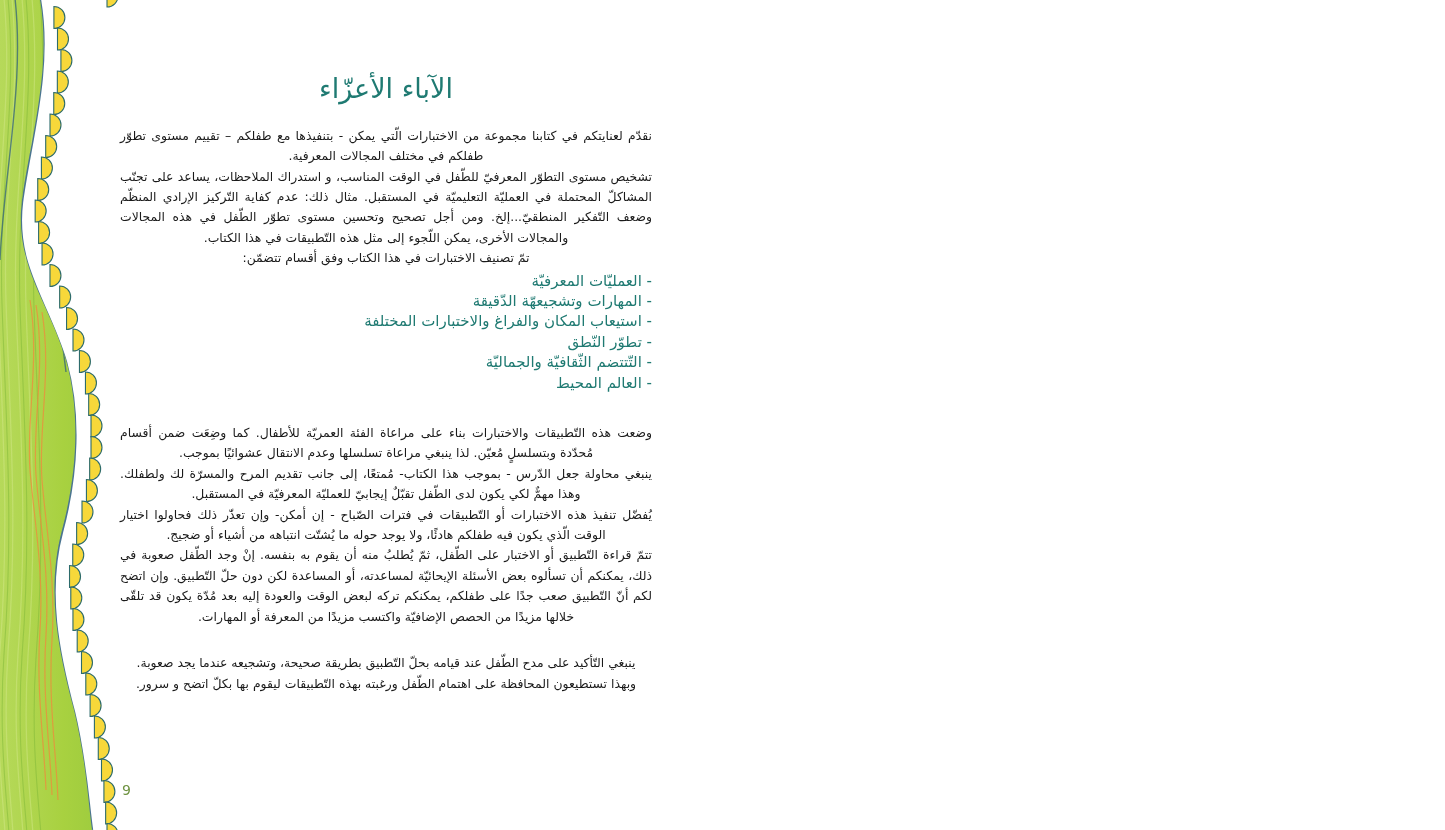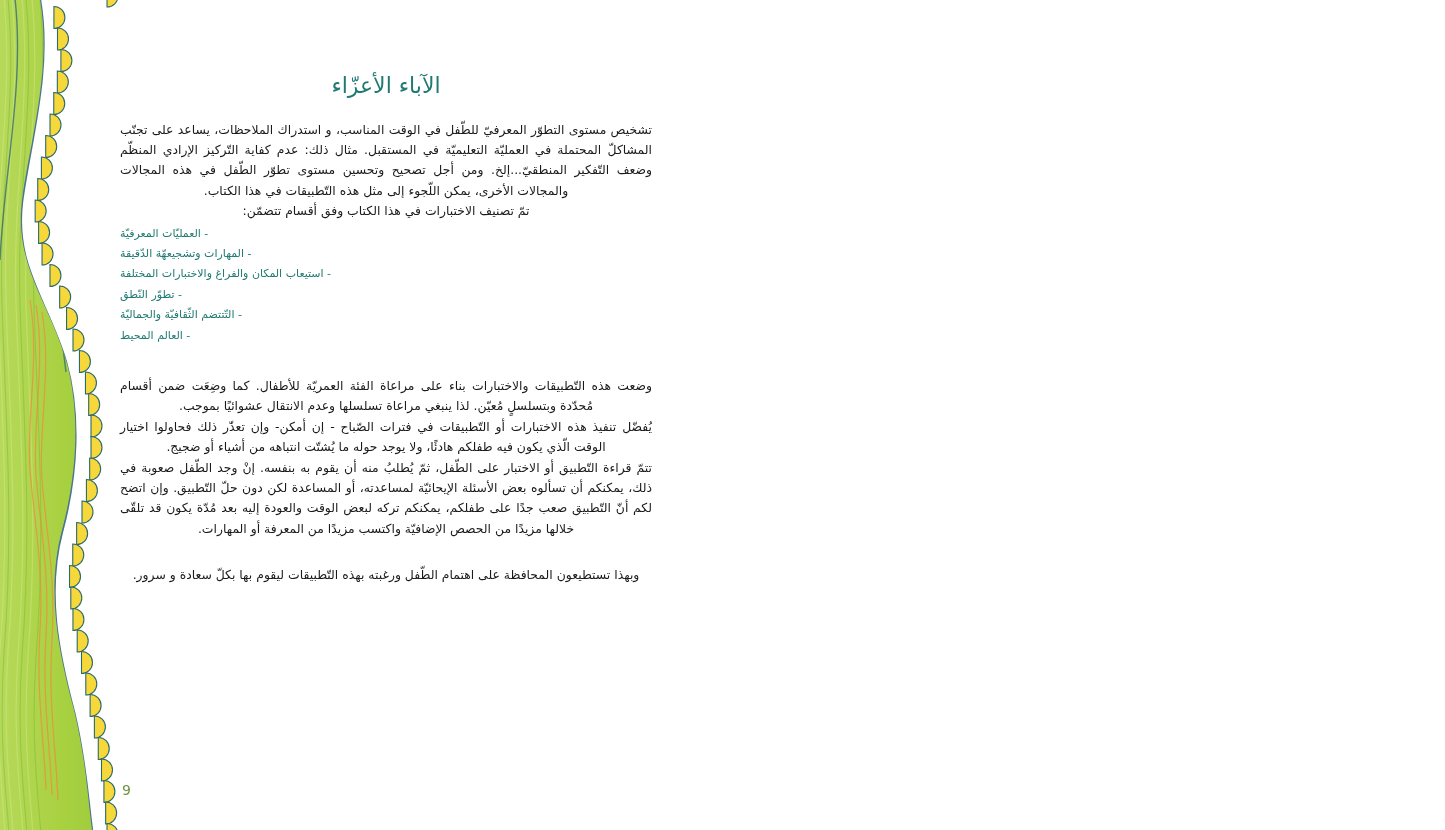--- a/index.html
+++ b/index.html
@@ -36,21 +36,21 @@
     top: 0;
     width: 532px;
     height: 830px;
   }
 
   .page-title {
     margin: 0;
     padding-top: 72px;
     text-align: center;
     color: #1f7a72;
-    font-size: 22px;
+    font-size: 27px;
     font-weight: 400;
     line-height: 1.25;
     letter-spacing: 0;
   }
 
   .body-block {
     margin-top: 20px;
   }
 
   p.para {
@@ -64,23 +64,23 @@
   }
 
   .list-block {
     margin-top: 2px;
     margin-bottom: 0;
     padding: 0;
     list-style: none;
   }
   .list-block li {
     color: #1f7a72;
-    font-size: 11px;
+    font-size: 15px;
     line-height: 20.4px;
-    text-align: left;
+    text-align: right;
     direction: rtl;
   }
 
   .spacer-md { height: 26px; }
   .spacer-lg { height: 30px; }
 
   .tail-block p.para {
     text-align: center;
     text-align-last: center;
   }
@@ -209,44 +209,47 @@
         <path d="M44,250 C58,300 62,340 66,372"></path>
       </g>
     </g>
   </svg>
 
   <div class="content">
 
     <h1 class="page-title">الآباء الأعزّاء</h1>
 
     <div class="body-block">
+      <p class="para">نقدّم لعنايتكم في كتابنا مجموعة من الاختبارات الّتي يمكن - بتنفيذها مع طفلكم – تقييم مستوى تطوّر طفلكم في مختلف المجالات المعرفية.</p>
       <p class="para">تشخيص مستوى التطوّر المعرفيّ للطّفل في الوقت المناسب، و استدراك الملاحظات، يساعد على تجنّب المشاكلّ المحتملة في العمليّة التعليميّة في المستقبل. مثال ذلك: عدم كفاية التّركيز الإرادي المنظّم وضعف التّفكير المنطقيّ...إلخ. ومن أجل تصحيح وتحسين مستوى تطوّر الطّفل في هذه المجالات والمجالات الأخرى، يمكن اللّجوء إلى مثل هذه التّطبيقات في هذا الكتاب.</p>
       <p class="para">تمّ تصنيف الاختبارات في هذا الكتاب وفق أقسام تتضمّن:</p>
     </div>
 
     <ul class="list-block">
       <li>- العمليّات المعرفيّة</li>
       <li>- المهارات وتشجيعهّة الدّقيقة</li>
       <li>- استيعاب المكان والفراغ والاختبارات المختلفة</li>
       <li>- تطوّر النّطق</li>
       <li>- التّتتضم الثّقافيّة والجماليّة</li>
       <li>- العالم المحيط</li>
     </ul>
 
     <div class="spacer-lg"></div>
 
     <div class="guidance-block">
       <p class="para">وضعت هذه التّطبيقات والاختبارات بناء على مراعاة الفئة العمريّة للأطفال. كما وضِعَت ضمن أقسام مُحدّدة وبتسلسلٍ مُعيّن. لذا ينبغي مراعاة تسلسلها وعدم الانتقال عشوائيًا بموجب.</p>
+      <p class="para">ينبغي محاولة جعل الدّرس - بموجب هذا الكتاب- مُمتعًا،  إلى جانب تقديم المرح والمسرّة لك ولطفلك. وهذا مهمٌّ لكي يكون لدى الطّفل تقبّلٌ إيجابيّ للعمليّة المعرفيّة في المستقبل.</p>
       <p class="para">يُفضّل تنفيذ هذه الاختبارات أو التّطبيقات في فترات الصّباح - إن أمكن- وإن تعذّر ذلك فحاولوا اختيار الوقت الّذي يكون فيه طفلكم هادئًا، ولا يوجد حوله ما يُشتّت انتباهه من أشياء أو ضجيج.</p>
       <p class="para">تتمّ قراءة التّطبيق أو الاختبار على الطّفل، ثمّ يُطلبُ منه أن يقوم به بنفسه. إنْ وجد الطّفل صعوبة في ذلك، يمكنكم أن تسألوه بعض الأسئلة الإيحائيّة لمساعدته، أو المساعدة لكن دون حلّ التّطبيق. وإن اتضح لكم أنّ التّطبيق صعب جدًا على طفلكم، يمكنكم تركه لبعض الوقت والعودة إليه بعد مُدّة يكون قد تلقّى خلالها مزيدًا من الحصص الإضافيّة واكتسب مزيدًا من المعرفة أو المهارات.</p>
     </div>
 
     <div class="spacer-md"></div>
 
     <div class="tail-block">
-      <p class="para">وبهذا تستطيعون المحافظة على اهتمام الطّفل ورغبته بهذه التّطبيقات ليقوم بها بكلّ سعادة و سرور.</p>
+      <p class="para">ينبغي التّأكيد على مدح الطّفل عند قيامه بحلّ التّطبيق بطريقة صحيحة، وتشجيعه عندما يجد صعوبة.</p>
+      <p class="para">وبهذا تستطيعون المحافظة على اهتمام الطّفل ورغبته بهذه التّطبيقات ليقوم بها بكلّ اتضح و سرور.</p>
     </div>
 
   </div>
 
   <div class="page-number">9</div>
 
 </div>
 
 </body></html>

